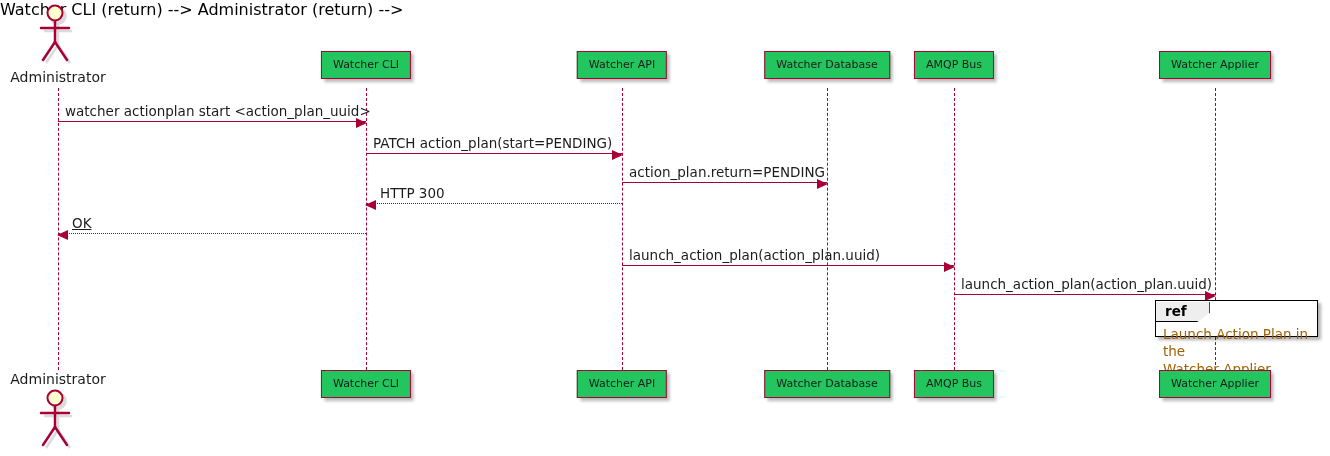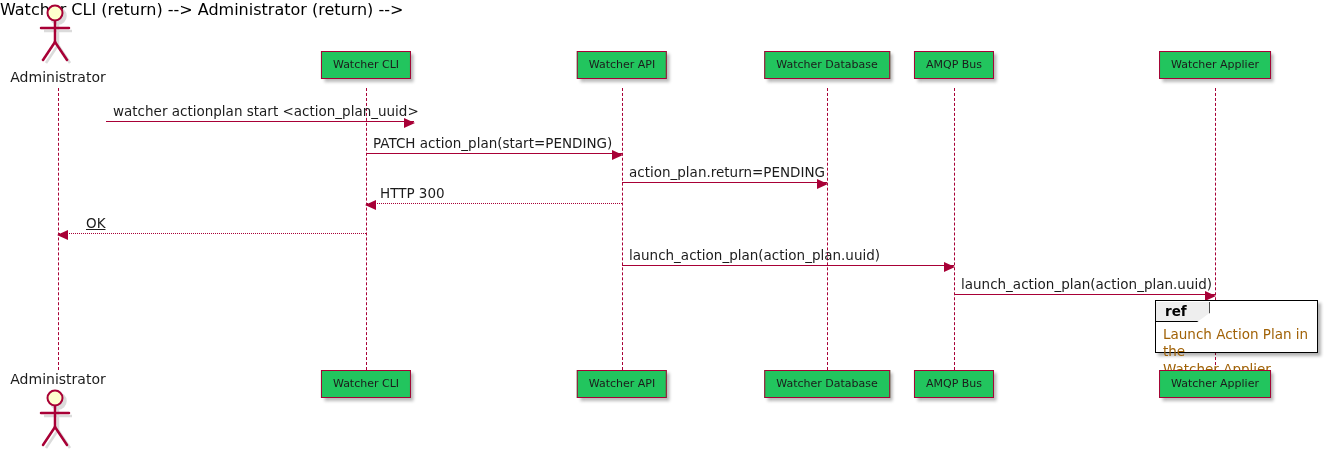--- a/index.html
+++ b/index.html
@@ -158,21 +158,21 @@
 
   
   <div class="participant" style="left:366px; top:51px;">Watcher CLI</div>
   <div class="participant" style="left:622px; top:51px;">Watcher API</div>
   <div class="participant" style="left:827px; top:51px;">Watcher Database</div>
   <div class="participant" style="left:954px; top:51px;">AMQP Bus</div>
   <div class="participant" style="left:1215px; top:51px;">Watcher Applier</div>
 
   
   
-  <div class="msg" style="left:58px; top:121px; width:308px;margin-left:48px;">
+  <div class="msg" style="left:58px; top:121px; width:308px;">
     <span class="msg-label l-left">watcher actionplan start &lt;action_plan_uuid&gt;</span>
     <span class="arrowhead right"></span>
   </div>
 
   
   <div class="msg" style="left:366px; top:153px; width:256px;">
     <span class="msg-label l-left">PATCH action_plan(start=PENDING)</span>
     <span class="arrowhead right"></span>
   </div>
 
@@ -183,38 +183,38 @@
   </div>
 
    Watcher CLI (return) --&gt;
   <div class="msg dotted" style="left:366px; top:203px; width:256px;">
     <span class="msg-label l-left" style="left:14px;">HTTP 300</span>
     <span class="arrowhead left"></span>
   </div>
 
    Administrator (return) --&gt;
   <div class="msg dotted" style="left:58px; top:233px; width:308px;">
-    <span class="msg-label l-left" style="left:28px;text-decoration:underline;">OK</span>
+    <span class="msg-label l-left" style="left:14px;text-decoration:underline;">OK</span>
     <span class="arrowhead left"></span>
   </div>
 
   
   <div class="msg" style="left:622px; top:265px; width:332px;">
     <span class="msg-label l-left">launch_action_plan(action_plan.uuid)</span>
     <span class="arrowhead right"></span>
   </div>
 
   
   <div class="msg" style="left:954px; top:294px; width:261px;">
     <span class="msg-label l-left">launch_action_plan(action_plan.uuid)</span>
     <span class="arrowhead right"></span>
   </div>
 
   
-  <div class="ref-box" style="left:1155px; top:300px; width:163px; height:53px;">
+  <div class="ref-box" style="left:1155px; top:300px; width:163px; height:37px;">
     <div class="ref-tab">ref</div>
     <div class="ref-body">Launch Action Plan in the
 Watcher Applier</div>
   </div>
 
   
   <div class="participant" style="left:366px; top:370px;">Watcher CLI</div>
   <div class="participant" style="left:622px; top:370px;">Watcher API</div>
   <div class="participant" style="left:827px; top:370px;">Watcher Database</div>
   <div class="participant" style="left:954px; top:370px;">AMQP Bus</div>

